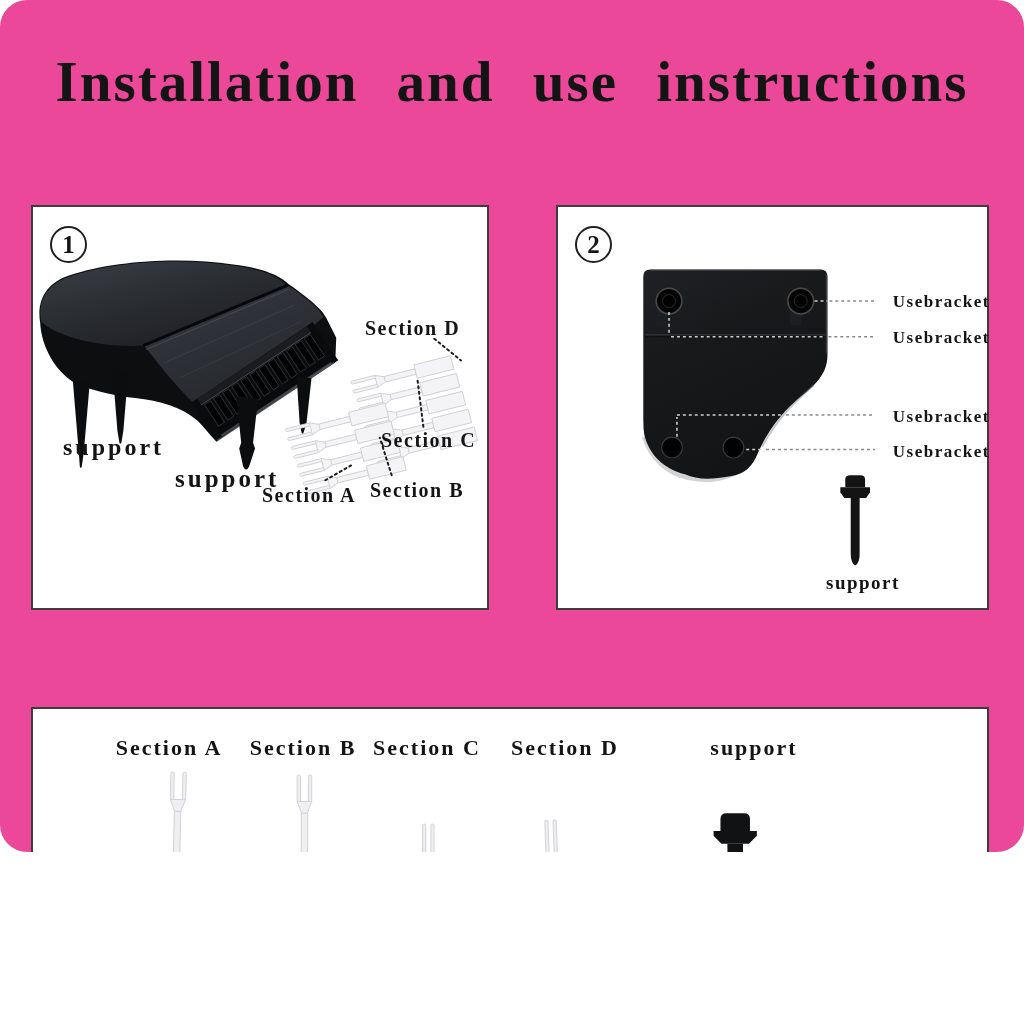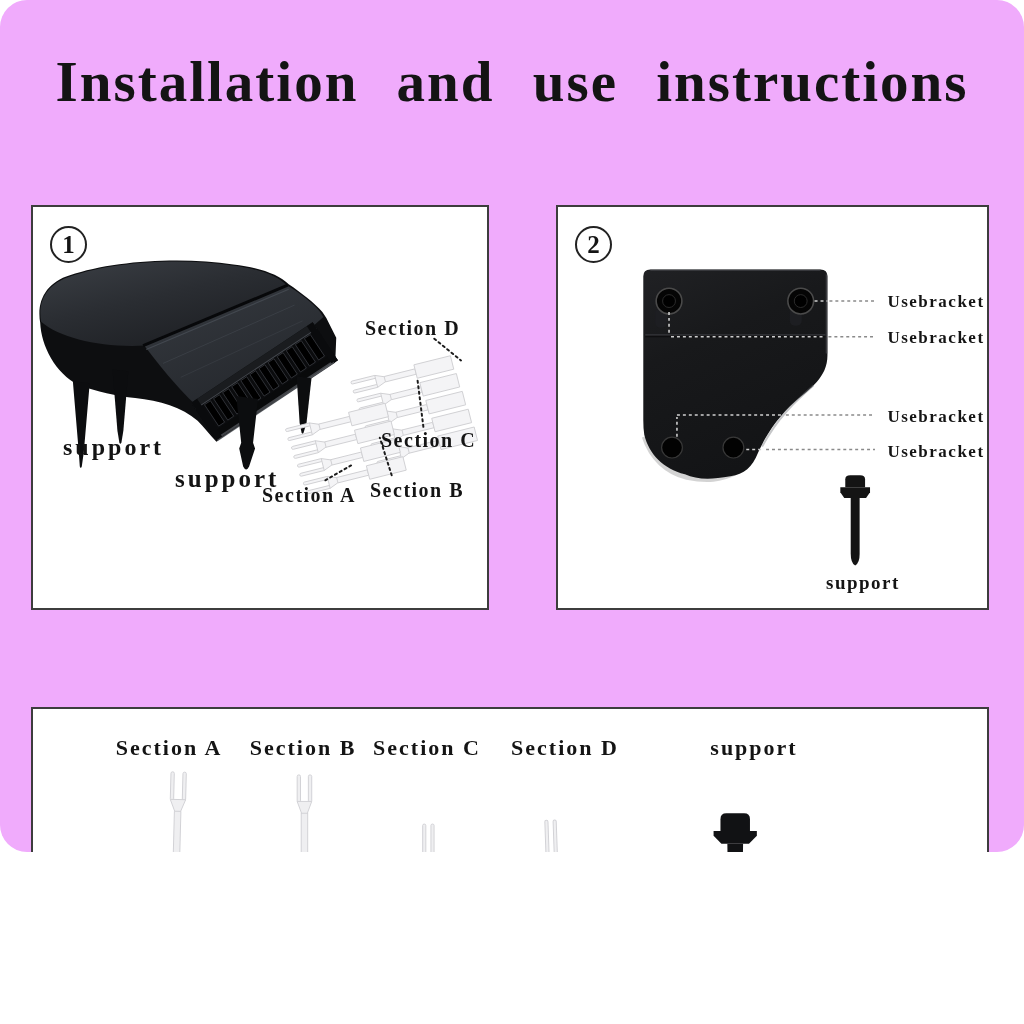--- a/index.html
+++ b/index.html
@@ -1,31 +1,31 @@
 <!DOCTYPE html>
 <html style="--ink: #141414; --border: #3d3d3d; --part-white: #f2f2f3; --part-black: #141414;"><head>
 <meta charset="utf-8">
 <style>
   :root { --ink:#141414; --border:#3d3d3d; --part-white:#f2f2f3; --part-black:#141414; }
   * { box-sizing: border-box; }
   html,body { margin:0; padding:0; }
   body { width:1024px; height:1024px; background:#fff; font-family:"Liberation Serif", serif; }
-  .page { position:relative; width:1024px; height:852px; background:#f0abfc; overflow:hidden;border-radius:27px; }
+  .page { position:relative; width:1024px; height:852px; background:#ec4899; overflow:hidden;border-radius:27px; }
   .title { position:absolute; left:0; right:0; top:52px; margin:0; text-align:center;
            font-size:57px; font-weight:700; letter-spacing:2px; word-spacing:22px; color:var(--ink); line-height:1.05; }
   .panel { position:absolute; border:2px solid var(--border); background:#fff; }
   .panel1 { left:31px; top:205px; width:458px; height:405px; }
   .panel2 { left:556px; top:205px; width:433px; height:405px; }
   .panel3 { left:31px; top:707px; width:958px; height:242px; }
   .badge { position:absolute; left:17px; top:19px; width:37px; height:37px; border:2.5px solid #222;
            border-radius:50%; display:flex; align-items:center; justify-content:center;
            font-size:25px; font-weight:600; color:var(--ink); }
   .layer { position:absolute; left:0; top:0; width:100%; height:100%; }
   .lbl { position:absolute; font-weight:700; color:var(--ink); white-space:nowrap; line-height:1; }
-  .callout { position:absolute; left:324px; width:108px; display:flex; justify-content:center;
+  .callout { position:absolute; left:324px; width:108px; display:flex; justify-content:flex-end;
              font-weight:700; font-size:17px; letter-spacing:1.5px; color:var(--ink); }
   .hdr { position:absolute; transform:translateX(-50%); font-weight:700; font-size:22px;
          letter-spacing:2px; color:var(--ink); white-space:nowrap; top:26px; }
 </style>
 </head>
 <body>
 
 <div class="page">
   <h1 class="title">Installation and use instructions</h1>
 

